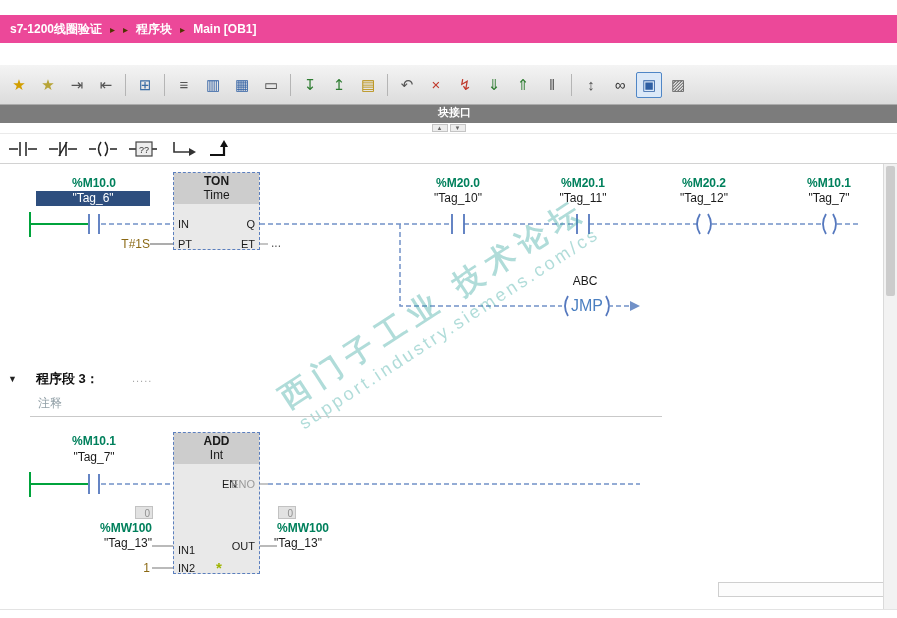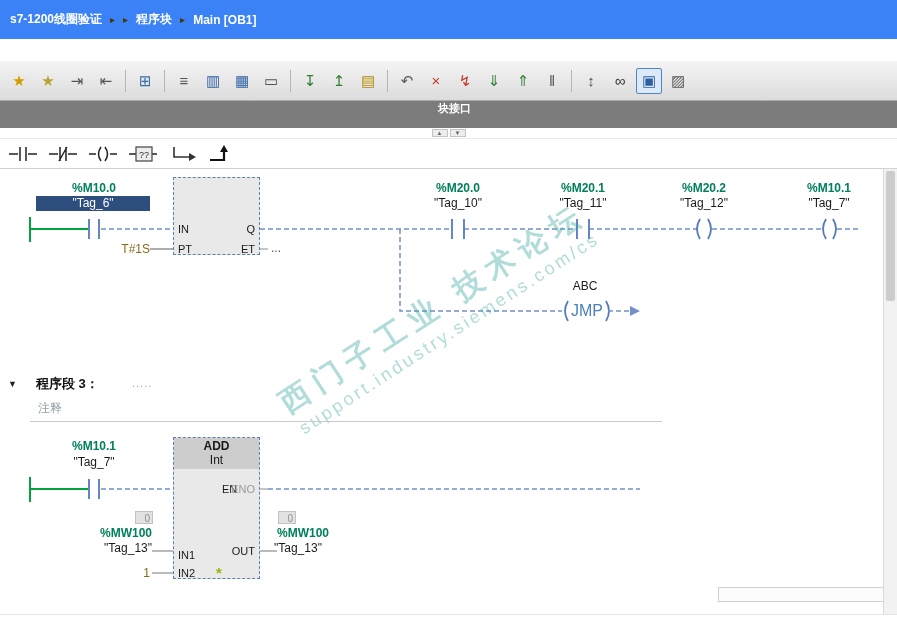--- a/index.html
+++ b/index.html
@@ -1,30 +1,30 @@
 <!DOCTYPE html>
 <html><head>
 <meta charset="utf-8">
 <style>
   html,body{margin:0;padding:0;width:897px;height:618px;overflow:hidden;background:#fff;
     font-family:"Liberation Sans",sans-serif;-webkit-font-smoothing:antialiased;}
   
-  .titlebar{height:39px;background:#3b82f6;display:flex;align-items:center;padding:0 10px;gap:8px;box-sizing:border-box;}
+  .titlebar{height:28px;background:#ec4899;display:flex;align-items:center;padding:0 10px;gap:8px;box-sizing:border-box;margin-top:15px;}
   .crumb{color:#fff;font-weight:bold;font-size:12px;white-space:nowrap;cursor:default;}
   .crumb-sep{color:#4d3300;font-size:10px;}
   .gap-strip{height:22px;background:#fff;}
   
   .toolbar{height:40px;background:linear-gradient(#F4F4F4,#DCDCDC);border-bottom:1px solid #ABABAB;
     display:flex;align-items:center;padding:0 6px;gap:3px;box-sizing:border-box;}
   .tbtn{width:24px;height:24px;display:flex;align-items:center;justify-content:center;
     font-size:15px;border:1px solid transparent;border-radius:2px;cursor:default;}
   .tbtn.active{border:1px solid #4F86C6;background:#DCE9F8;}
   .tsep{width:1px;height:22px;background:#B5B5B5;margin:0 3px;}
   
-  .ifacebar{height:27px;background:#7C7C7C;color:#fff;font-size:11px;font-weight:bold;
+  .ifacebar{height:18px;background:#7C7C7C;color:#fff;font-size:11px;font-weight:bold;
     text-align:center;line-height:14px;padding-left:12px;}
   .splitter{height:10px;background:#fff;border-bottom:1px solid #EAEAEA;display:flex;align-items:center;justify-content:center;gap:2px;}
   .grip{width:16px;height:8px;background:#EDEDED;border:1px solid #C4C4C4;font-size:6px;line-height:6px;
     text-align:center;color:#666;box-sizing:border-box;}
   
   .favbar{height:30px;background:#fff;border-bottom:1px solid #D2D2D2;display:flex;align-items:center;
     padding:0 5px;gap:4px;box-sizing:border-box;}
   .fbtn{width:36px;height:26px;display:flex;align-items:center;justify-content:center;}
   
   .canvas{position:relative;width:897px;height:445px;background:#fff;overflow:hidden;border-bottom:1px solid #E3E3E3;}
@@ -250,20 +250,24 @@
 
   <div class="watermark">
     <div class="w1">西门子工业 技术论坛</div>
     <div class="w2">support.industry.siemens.com/cs</div>
   </div>
 
   <div class="addr" style="left:44px;top:12px;width:100px;">%M10.0</div>
   <div class="tagname tag-selected" style="left:36px;top:27px;width:114px;">"Tag_6"</div>
 
   <div class="block" style="left:173px;top:8px;width:87px;height:78px;">
+    <div class="block-head">
+      <div class="block-title">TON</div>
+      <div class="block-type">Time</div>
+    </div>
     <span class="pin l" style="top:45px;">IN</span>
     <span class="pin l" style="top:65px;">PT</span>
     <span class="pin r" style="top:45px;">Q</span>
     <span class="pin r" style="top:65px;text-align:right;">ET</span>
   </div>
 
   <div class="const" style="left:98px;top:73px;width:52px;">T#1S</div>
   <div class="etdots" style="left:271px;top:72px;width:24px;">...</div>
 
   <div class="addr" style="left:403px;top:12px;width:110px;">%M20.0</div>

